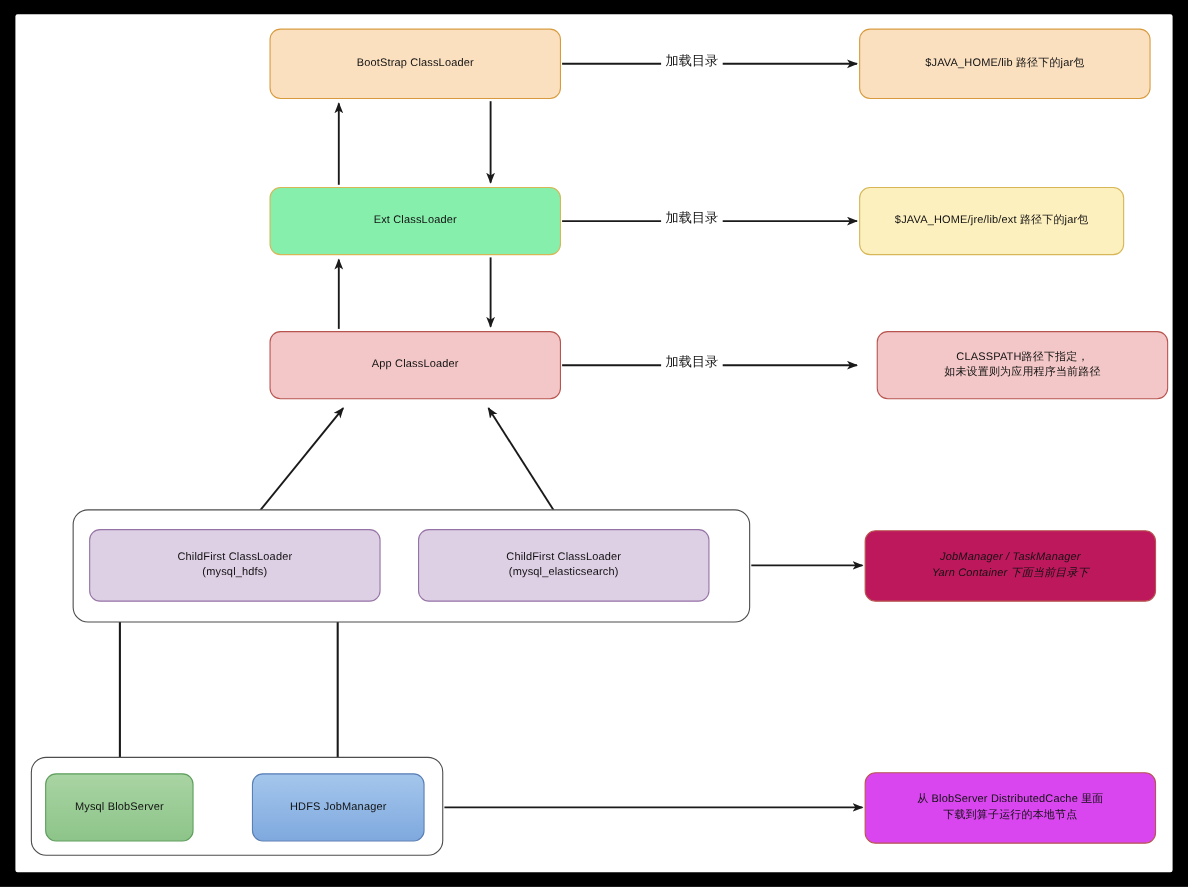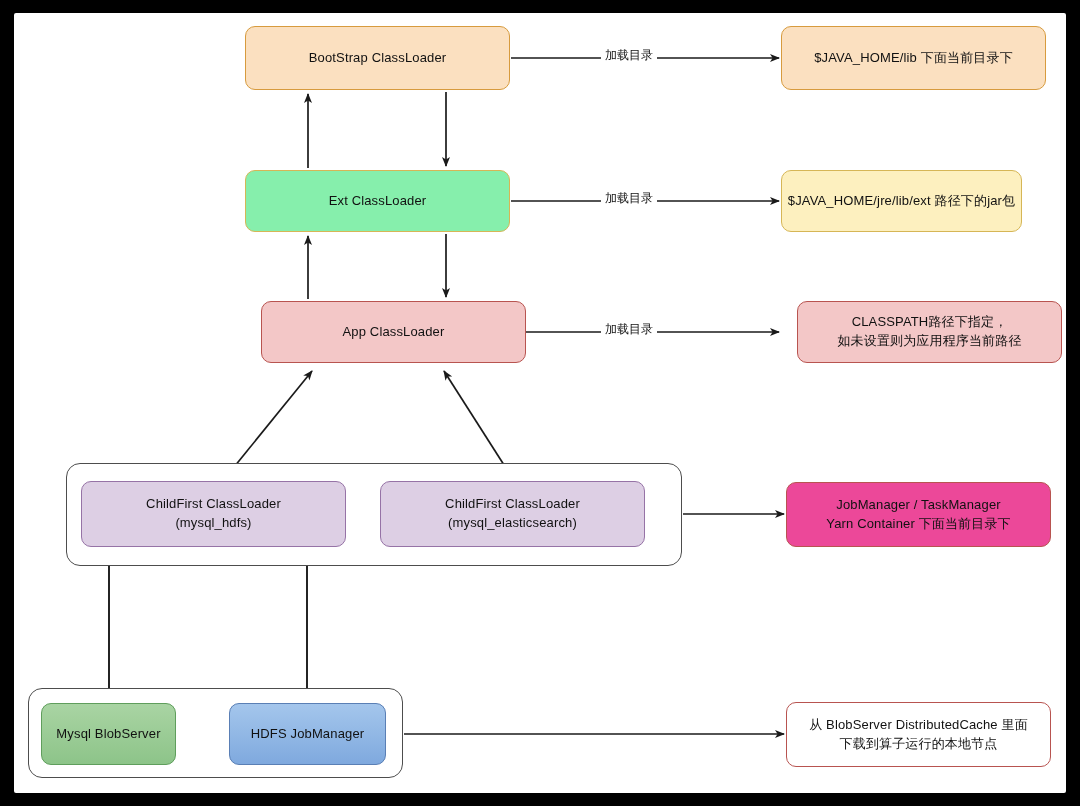--- a/index.html
+++ b/index.html
@@ -37,63 +37,63 @@
   }
   .node {
     position: absolute;
     box-sizing: border-box;
     border-radius: 10px;
     display: flex;
     align-items: center;
     justify-content: center;
     text-align: center;
     color: #111111;
-    font-size: 13px;
+    font-size: 10px;
     line-height: 1.45;
     letter-spacing: .15px;
     white-space: pre-line;
-    padding: 4px 0;
+    padding: 4px 10px;
   }
   .n-bootstrap {
     background: #fbe0c0;
     border: 1.4px solid #d79b3e;
     left: 245px; top: 26px; width: 265px; height: 64px;
   }
   .n-ext {
     background: #86efac;
     border: 1.4px solid #d6b656;
     left: 245px; top: 170px; width: 265px; height: 62px;
   }
   .n-app {
     background: #f3c7c7;
     border: 1.4px solid #b85450;
-    left: 245px; top: 301px; width: 265px; height: 62px; margin-left: 16px;
+    left: 245px; top: 301px; width: 265px; height: 62px;
   }
   .n-jar-lib {
     background: #fbe0c0;
     border: 1.4px solid #d79b3e;
     left: 781px; top: 26px; width: 265px; height: 64px;
   }
   .n-jar-ext {
     background: #fdf0bf;
     border: 1.4px solid #d6b656;
     left: 781px; top: 170px; width: 241px; height: 62px;
   }
   .n-classpath {
     background: #f3c7c7;
     border: 1.4px solid #b85450;
     left: 797px; top: 301px; width: 265px; height: 62px;
   }
   .n-jobmanager {
-    background: #ec4899;
-    border: 1.4px solid #b85450;
-    left: 786px; top: 482px; width: 265px; height: 65px;
+    background: #be185d;
+    border: 1.4px solid #b85450;
+    left: 786px; top: 482px; width: 265px; height: 65px; font-style: italic;
   }
   .n-blobserver {
-    background: #ffffff;
+    background: #d946ef;
     border: 1.4px solid #b85450;
     left: 786px; top: 702px; width: 265px; height: 65px;
   }
   .group {
     position: absolute;
     box-sizing: border-box;
     background: #ffffff;
     border: 1.6px solid #4d4d4d;
     border-radius: 14px;
   }
@@ -212,21 +212,21 @@
   <div class="node n-app">App ClassLoader</div>
 
   <div class="node n-cf-hdfs">ChildFirst ClassLoader
 (mysql_hdfs)</div>
   <div class="node n-cf-es">ChildFirst ClassLoader
 (mysql_elasticsearch)</div>
 
   <div class="node n-mysql">Mysql BlobServer</div>
   <div class="node n-hdfs">HDFS JobManager</div>
 
-  <div class="node n-jar-lib">$JAVA_HOME/lib 下面当前目录下</div>
+  <div class="node n-jar-lib">$JAVA_HOME/lib 路径下的jar包</div>
   <div class="node n-jar-ext">$JAVA_HOME/jre/lib/ext 路径下的jar包</div>
   <div class="node n-classpath">CLASSPATH路径下指定，
 如未设置则为应用程序当前路径</div>
   <div class="node n-jobmanager">JobManager / TaskManager
 Yarn Container 下面当前目录下</div>
   <div class="node n-blobserver">从 BlobServer DistributedCache 里面
 下载到算子运行的本地节点</div>
 
   <div class="edge-label el-1">加载目录</div>
   <div class="edge-label el-2">加载目录</div>

